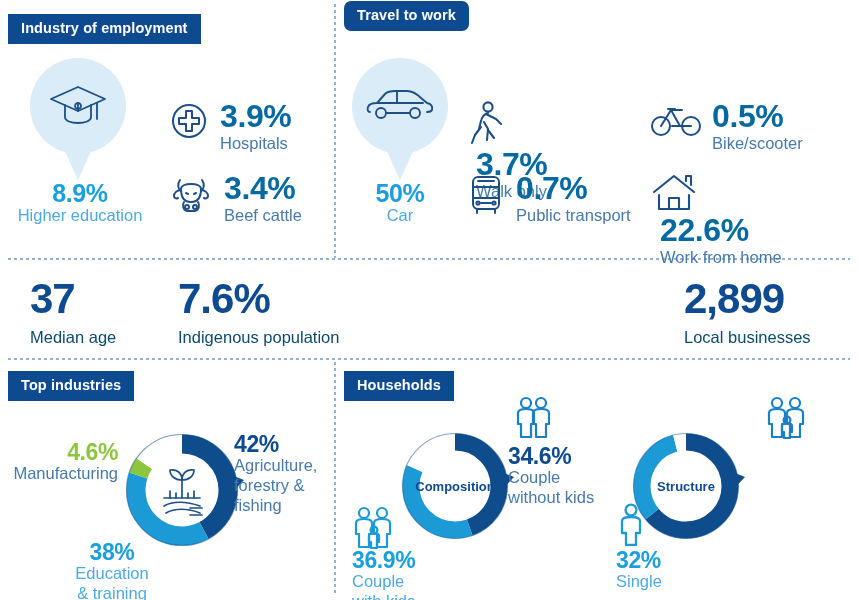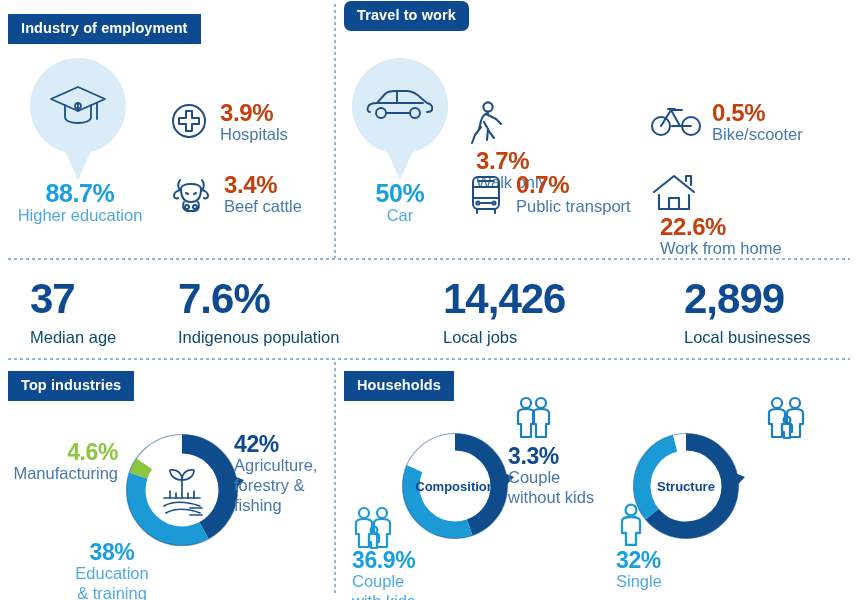--- a/index.html
+++ b/index.html
@@ -52,21 +52,21 @@
     border-right:27px solid transparent;
     border-top:60px solid #d9ecf8;
   }
   .pin .glyph{position:absolute;left:0;top:0;width:96px;height:96px;
     display:flex;align-items:center;justify-content:center;}
 
   
   .stat{position:absolute;display:flex;align-items:flex-start;}
   .stat .ico{flex:0 0 auto;display:flex;align-items:center;justify-content:center;}
   .stat .txt{margin-left:10px;}
-  .val{font-size:24px;font-weight:bold;color:#c2410c;line-height:1.05;
+  .val{font-size:32px;font-weight:bold;color:#0369a1;line-height:1.05;
        letter-spacing:-.4px;white-space:nowrap;}
   .lab{font-size:16.5px;color:#4779ab;line-height:1.18;white-space:nowrap;}
 
   
   .pincap{position:absolute;text-align:center;}
   .pincap .pv{font-size:25px;font-weight:bold;color:#199fdf;line-height:1.05;letter-spacing:-.4px;}
   .pincap .pl{font-size:16.5px;color:#4fa9e0;line-height:1.2;}
 
   
   .bignum{position:absolute;}
@@ -116,21 +116,21 @@
     <div class="glyph">
       <svg width="62" height="50" viewBox="0 0 62 50" fill="none" stroke="#1d4f86" stroke-width="1.8" stroke-linejoin="round" stroke-linecap="round">
         <path d="M4 18 L31 6 L58 18 L31 30 Z"></path>
         <path d="M18 24 L18 36 C18 40 24 42 31 42 C38 42 44 40 44 36 L44 24"></path>
         <path d="M31 30 L31 22 M31 22 a3 3 0 1 0 0.01 0"></path>
         <path d="M50 22 L50 38"></path>
       </svg>
     </div>
   </div>
   <div class="pincap" style="left:0px;top:180px;width:160px;">
-    <div class="pv">88.7%</div>
+    <div class="pv">8.9%</div>
     <div class="pl">Higher education</div>
   </div>
 
   <div class="stat" style="left:168px;top:100px;">
     <div class="ico">
       <svg width="42" height="42" viewBox="0 0 42 42" fill="none" stroke="#1d4f86" stroke-width="2" stroke-linejoin="round">
         <circle cx="21" cy="21" r="16"></circle>
         <path d="M18 11 h6 v7 h7 v6 h-7 v7 h-6 v-7 h-7 v-6 h7 z"></path>
       </svg>
     </div>
@@ -248,24 +248,20 @@
   </div>
 
   <div class="bignum" style="left:30px;top:278px;">
     <div class="bv">37</div>
     <div class="bl">Median age</div>
   </div>
   <div class="bignum" style="left:178px;top:278px;">
     <div class="bv">7.6%</div>
     <div class="bl">Indigenous population</div>
   </div>
-  <div class="bignum" style="left:443px;top:278px;">
-    <div class="bv">14,426</div>
-    <div class="bl">Local jobs</div>
-  </div>
   <div class="bignum" style="left:684px;top:278px;">
     <div class="bv">2,899</div>
     <div class="bl">Local businesses</div>
   </div>
 
   <div class="donut" style="left:120px;top:428px;width:124px;height:124px;">
     <svg width="124" height="124" viewBox="0 0 124 124">
 
       <circle cx="62" cy="62" r="46" fill="none" stroke="#0f4c8c" stroke-width="19" stroke-dasharray="121.4 167.6" transform="rotate(-90 62 62)"></circle>
 
@@ -325,21 +321,21 @@
 
   <div style="position:absolute;left:508px;top:396px;">
     <svg width="52" height="44" viewBox="0 0 52 44" fill="none" stroke="#1b7fc4" stroke-width="2.2" stroke-linejoin="round" stroke-linecap="round">
       <circle cx="18" cy="7" r="5"></circle>
       <circle cx="33" cy="7" r="5"></circle>
       <path d="M10 17 C10 14 13 13 18 13 C23 13 26 14 26 17 L26 28 L23 28 L23 41 L13 41 L13 28 L10 28 Z"></path>
       <path d="M25 17 C25 14 28 13 33 13 C38 13 41 14 41 17 L41 28 L38 28 L38 41 L28 41 L28 28 L25 28 Z"></path>
     </svg>
   </div>
   <div class="callout c-navy" style="left:508px;top:444px;width:110px;">
-    <div class="cv">3.3%</div>
+    <div class="cv">34.6%</div>
     <div class="cl">Couple</div>
     <div class="cl">without kids</div>
   </div>
 
   <div style="position:absolute;left:352px;top:506px;">
     <svg width="56" height="44" viewBox="0 0 56 44" fill="none" stroke="#1b9ad6" stroke-width="2.2" stroke-linejoin="round" stroke-linecap="round">
       <circle cx="12" cy="7" r="5"></circle>
       <circle cx="30" cy="7" r="5"></circle>
       <path d="M4 17 C4 14 7 13 12 13 C17 13 20 14 20 17 L20 28 L17 28 L17 41 L7 41 L7 28 L4 28 Z"></path>
       <path d="M22 17 C22 14 25 13 30 13 C35 13 38 14 38 17 L38 28 L35 28 L35 41 L25 41 L25 28 L22 28 Z"></path>

